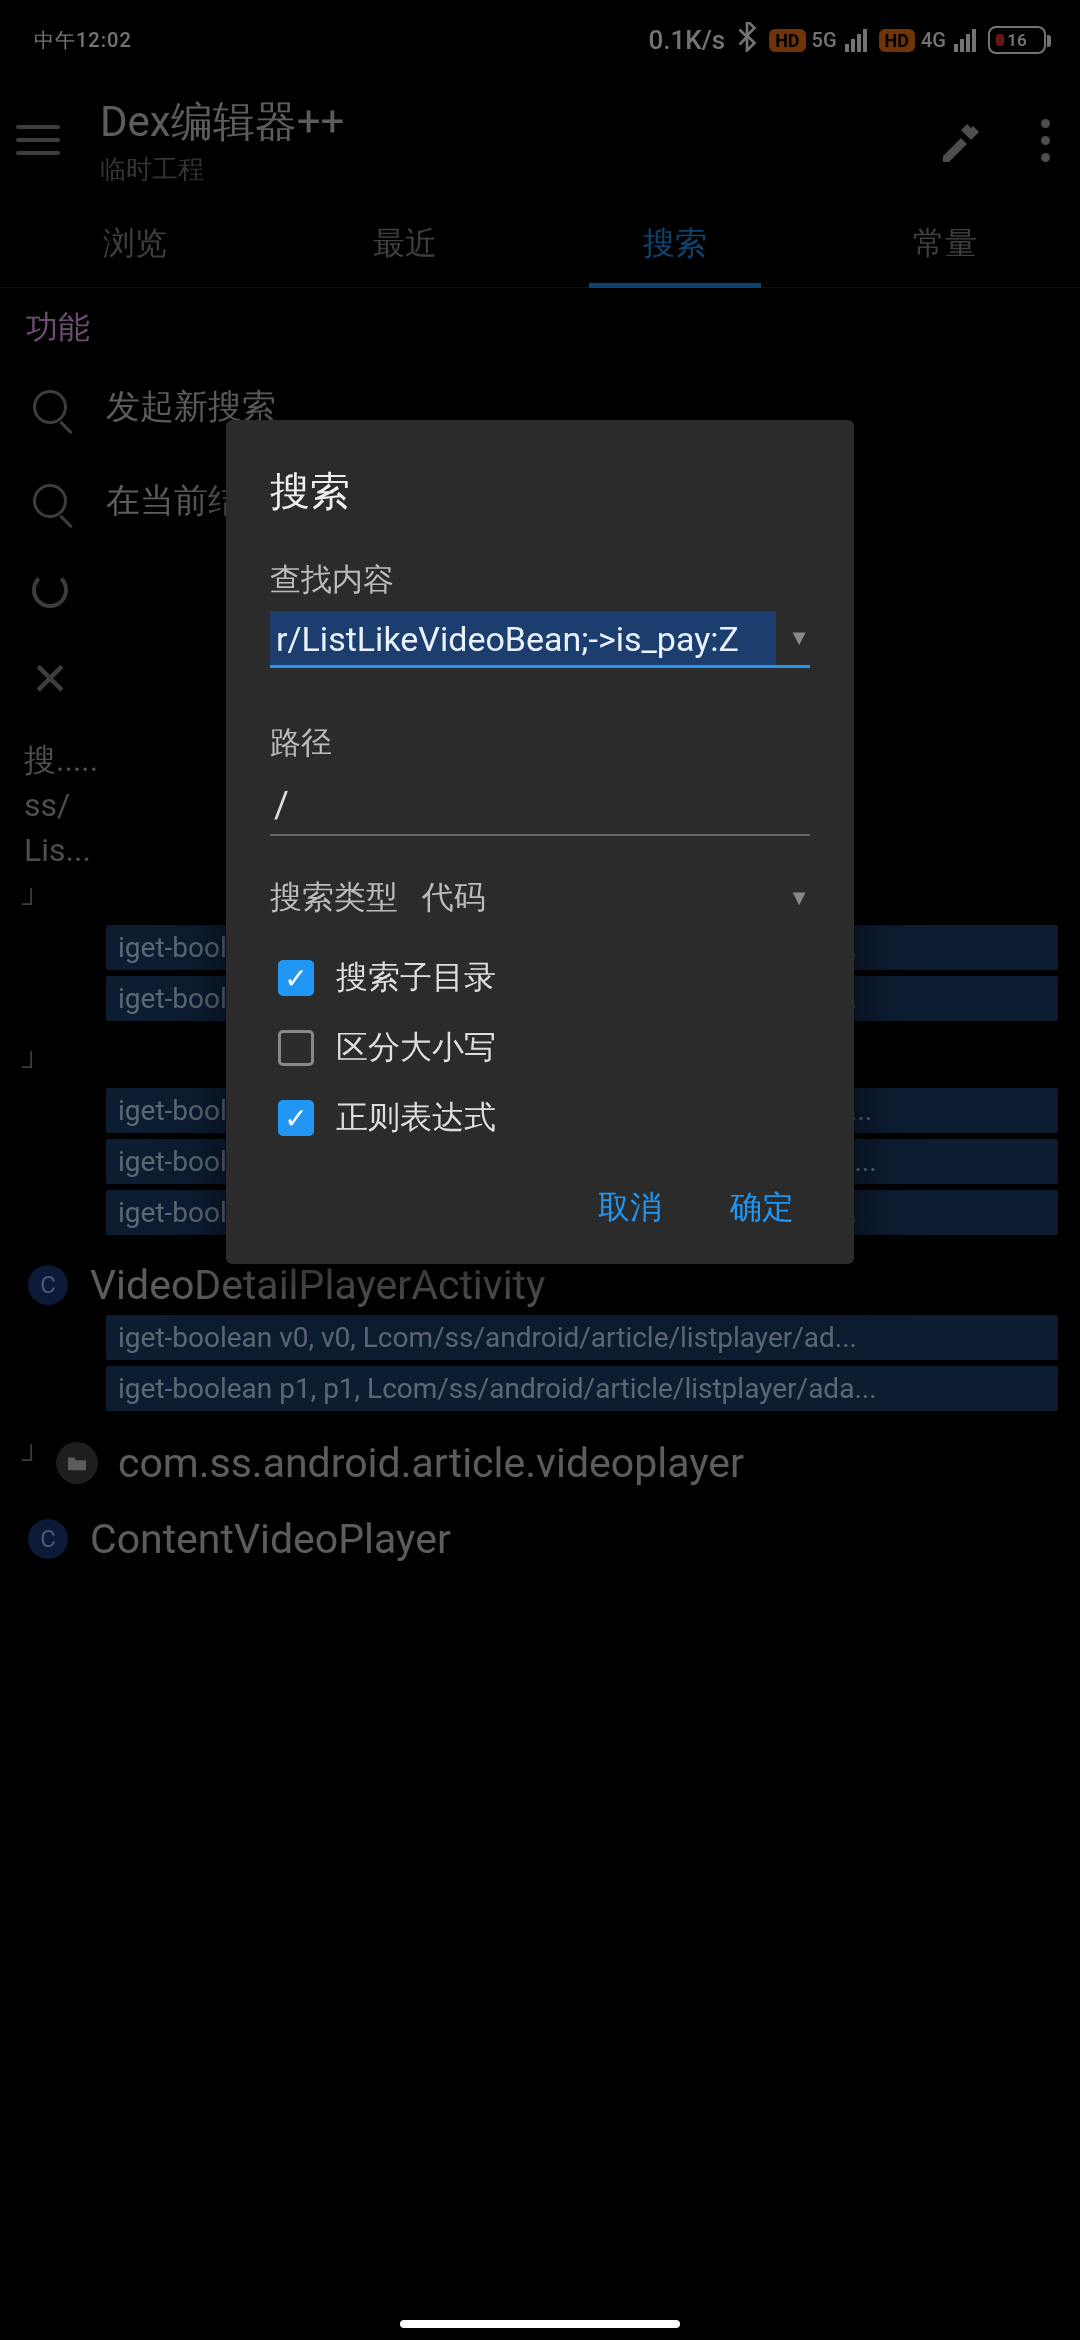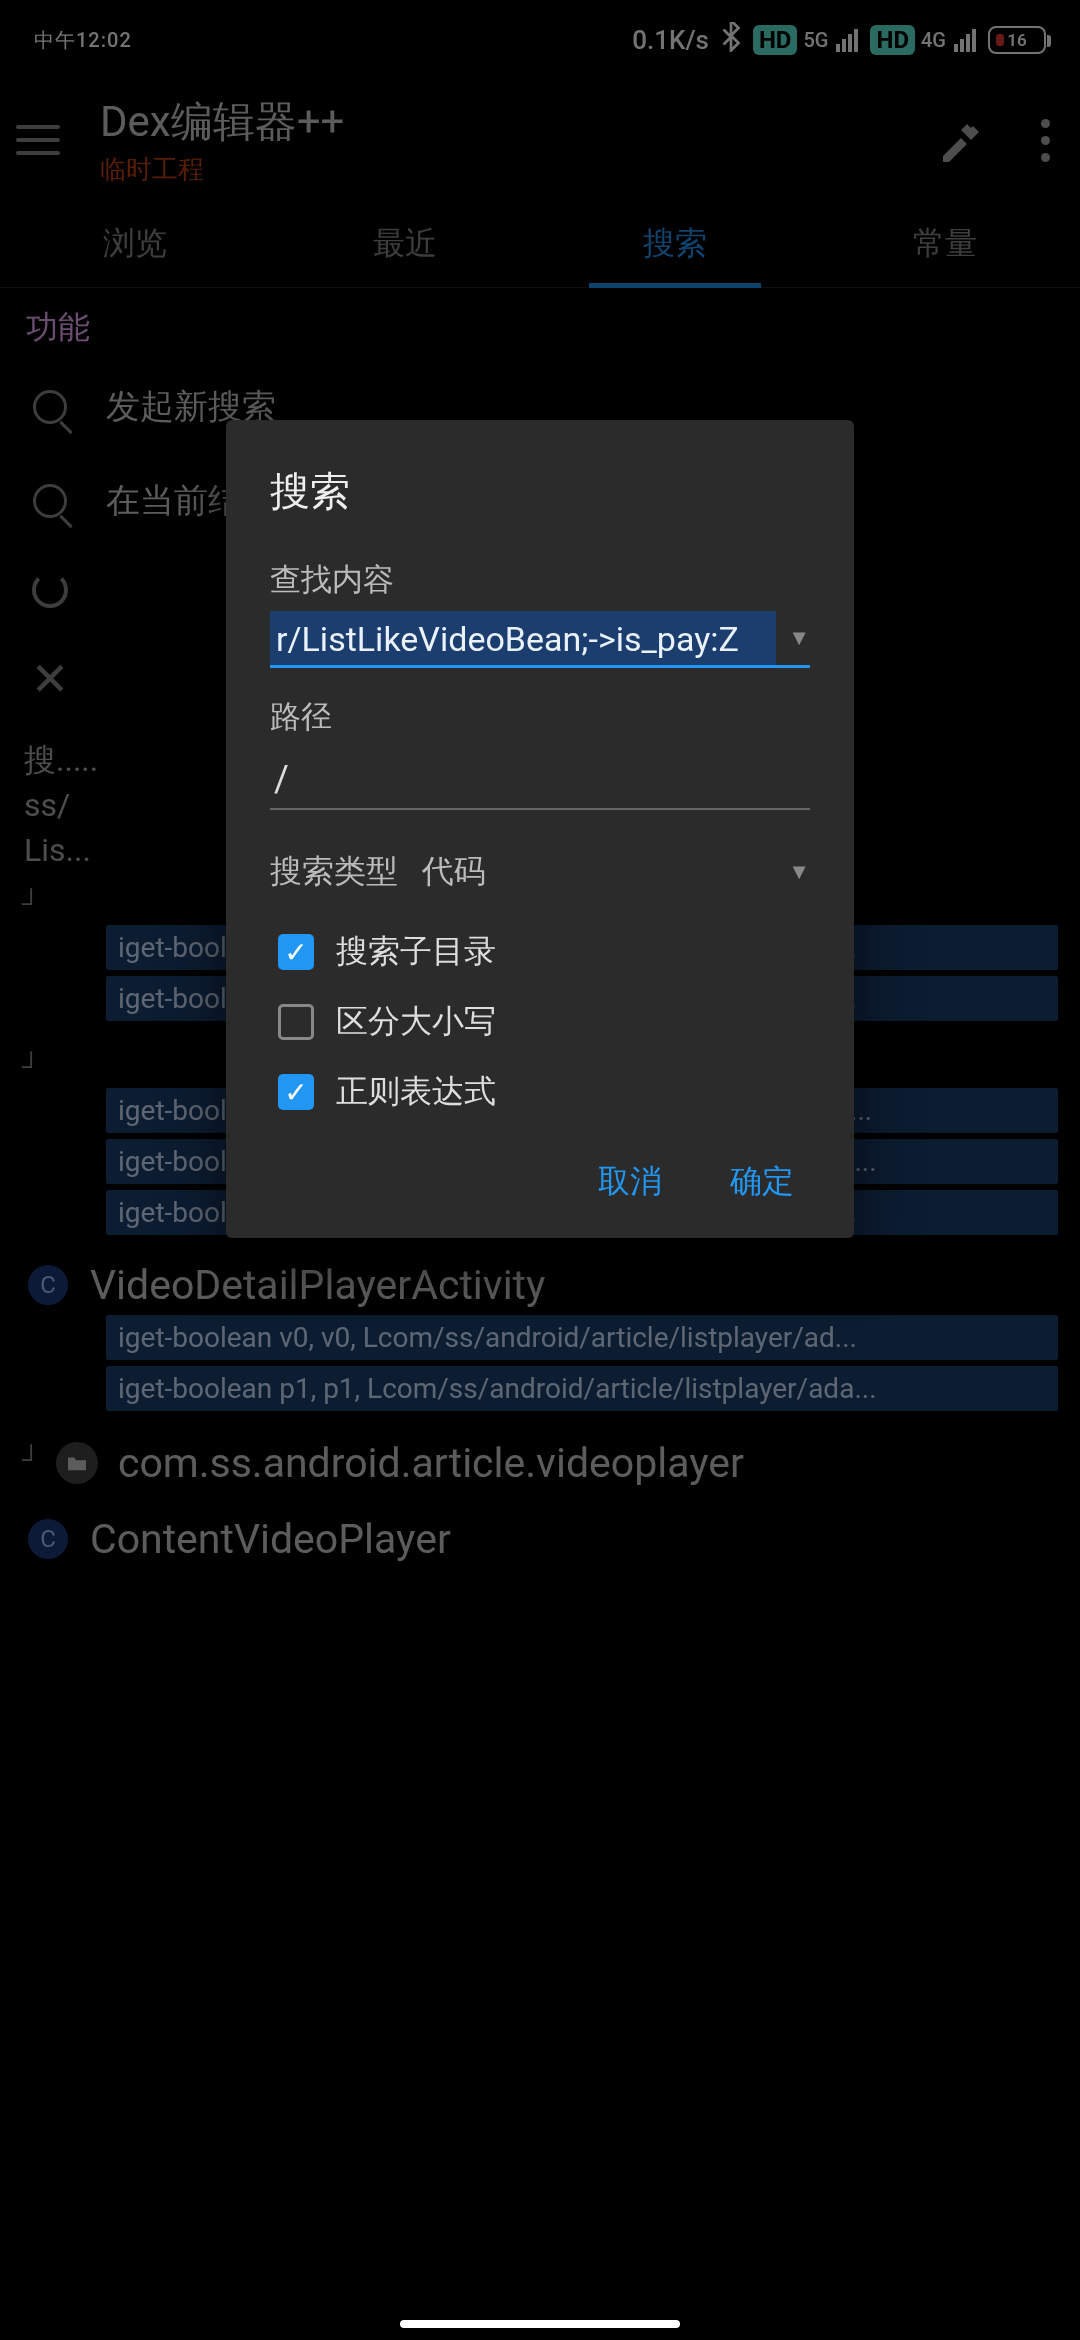--- a/index.html
+++ b/index.html
@@ -1,36 +1,36 @@
 <!DOCTYPE html>
 <html><head>
 <meta charset="utf-8">
 <style>
 * { margin: 0; padding: 0; box-sizing: border-box; font-family: -apple-system, "Segoe UI", Roboto, sans-serif; }
 body { width: 1080px; height: 2340px; background: #000; color: #fff; overflow: hidden; position: relative; }
 
 .status-bar { height: 80px; display: flex; align-items: center; justify-content: space-between; padding: 0 34px; font-size: 30px; font-weight: 500; }
 .status-left { font-size: 20px; letter-spacing: 1px; }
 .status-right { display: flex; align-items: center; gap: 12px; font-size: 26px; }
-.status-right .hd { background: #5eead4; color: #000; border-radius: 6px; padding: 1px 6px; font-size: 24px; font-weight: 700; }
+.status-right .hd { background: #f97316; color: #000; border-radius: 6px; padding: 1px 6px; font-size: 18px; font-weight: 700; }
 .status-right .net-lbl { font-size: 20px; margin-left: -6px; margin-right: -4px; }
 .signal-bars { display: inline-flex; align-items: flex-end; gap: 2px; height: 24px; }
 .signal-bars span { width: 4px; background: #fff; }
 .signal-bars span:nth-child(1){height:8px}.signal-bars span:nth-child(2){height:13px}.signal-bars span:nth-child(3){height:18px}.signal-bars span:nth-child(4){height:23px}
 .battery { display: inline-flex; align-items: center; border: 2.5px solid #fff; border-radius: 8px; width: 58px; height: 28px; position: relative; padding: 6px; }
 .battery::after { content: ''; position: absolute; right: -7px; top: 7px; width: 4px; height: 12px; background: #fff; border-radius: 0 3px 3px 0; }
 .battery-fill { width: 18%; height: 100%; background: #e53935; border-radius: 3px; }
 .battery-num { position: absolute; left: 0; right: 0; text-align: center; font-size: 17px; font-weight: 600; color: #fff; }
 
 .app-bar { height: 120px; display: flex; align-items: center; padding: 0 16px; gap: 40px; justify-content: center; }
 .burger { width: 44px; display: flex; flex-direction: column; gap: 9px; }
 .burger span { height: 4px; background: #888; border-radius: 2px; }
 .app-titles { flex: 1; }
 .app-title { font-size: 42px; font-weight: 400; color: #ccc; }
-.app-subtitle { font-size: 26px; color: #c2410c; margin-top: 2px; }
+.app-subtitle { font-size: 26px; color: #737373; margin-top: 2px; }
 .app-actions { display: flex; align-items: center; gap: 56px; padding-right: 14px; }
 .hammer-icon svg { width: 48px; height: 48px; }
 .dots { display: flex; flex-direction: column; gap: 8px; }
 .dots span { width: 9px; height: 9px; border-radius: 50%; background: #aaa; }
 
 .tabs { height: 88px; display: flex; border-bottom: 1px solid #222; }
 .tab { flex: 1; display: flex; align-items: center; justify-content: center; font-size: 32px; color: #888; position: relative; }
 .tab.active { color: #2196f3; }
 .tab.active::after { content: ''; position: absolute; bottom: -1px; left: 18%; right: 18%; height: 5px; background: #2196f3; }
 
@@ -49,21 +49,21 @@
 .folder-ic { display: inline-flex; align-items: center; justify-content: center; width: 42px; height: 42px; background: #444; border-radius: 50%; margin: 0 16px 0 6px; vertical-align: middle; }
 .class-ic { display: inline-flex; align-items: center; justify-content: center; width: 40px; height: 40px; background: #1b3a7a; color: #9ec5ff; border-radius: 50%; margin: 0 18px 0 6px; font-size: 24px; vertical-align: middle; }
 .result-title { font-size: 41px; color: #ccc; vertical-align: middle; }
 .result-line { margin: 6px 0 0 84px; padding: 6px 12px; background: #1c3e6e; color: #cfe3ff; font-size: 28px; white-space: nowrap; overflow: hidden; text-overflow: ellipsis; border-radius: 2px; }
 
 .dim-overlay { position: absolute; inset: 0; background: rgba(0,0,0,0.55); }
 
 .dialog { position: absolute; left: 50%; top: 420px; transform: translateX(-50%); width: 628px; background: #2b2b2b; border-radius: 6px; padding: 44px 44px 24px; box-shadow: 0 20px 60px rgba(0,0,0,0.6); }
 .dialog-title { font-size: 40px; color: #eee; margin-bottom: 40px; }
 .dlg-label { font-size: 31px; color: #bbb; margin-bottom: 10px; }
-.input-row { display: flex; align-items: center; border-bottom: 3px solid #2196f3; margin-bottom: 28px; }
+.input-row { display: flex; align-items: center; border-bottom: 3px solid #2196f3; margin-bottom: 54px; }
 .input-row .val { flex: 1; background: #1c3e6e; color: #eaf2ff; font-size: 34px; padding: 8px 6px 6px; white-space: nowrap; overflow: hidden; }
 .drop-arrow { color: #888; font-size: 22px; margin-left: 12px; }
 .path-row { border-bottom: 2px solid #666; margin-bottom: 40px; }
 .path-row .val { font-size: 36px; color: #ddd; padding: 10px 4px 8px; }
 .type-row { display: flex; align-items: center; justify-content: space-between; font-size: 32px; color: #bbb; margin-bottom: 36px; }
 .type-row .drop-arrow { color: #888; }
 .chk-row { display: flex; align-items: center; gap: 22px; font-size: 32px; color: #ddd; margin: 8px 0 26px 8px; }
 .chk { width: 36px; height: 36px; border-radius: 5px; display: flex; align-items: center; justify-content: center; }
 .chk.checked { background: #2196f3; color: #fff; font-size: 28px; }
 .chk.unchecked { border: 3px solid #888; }

